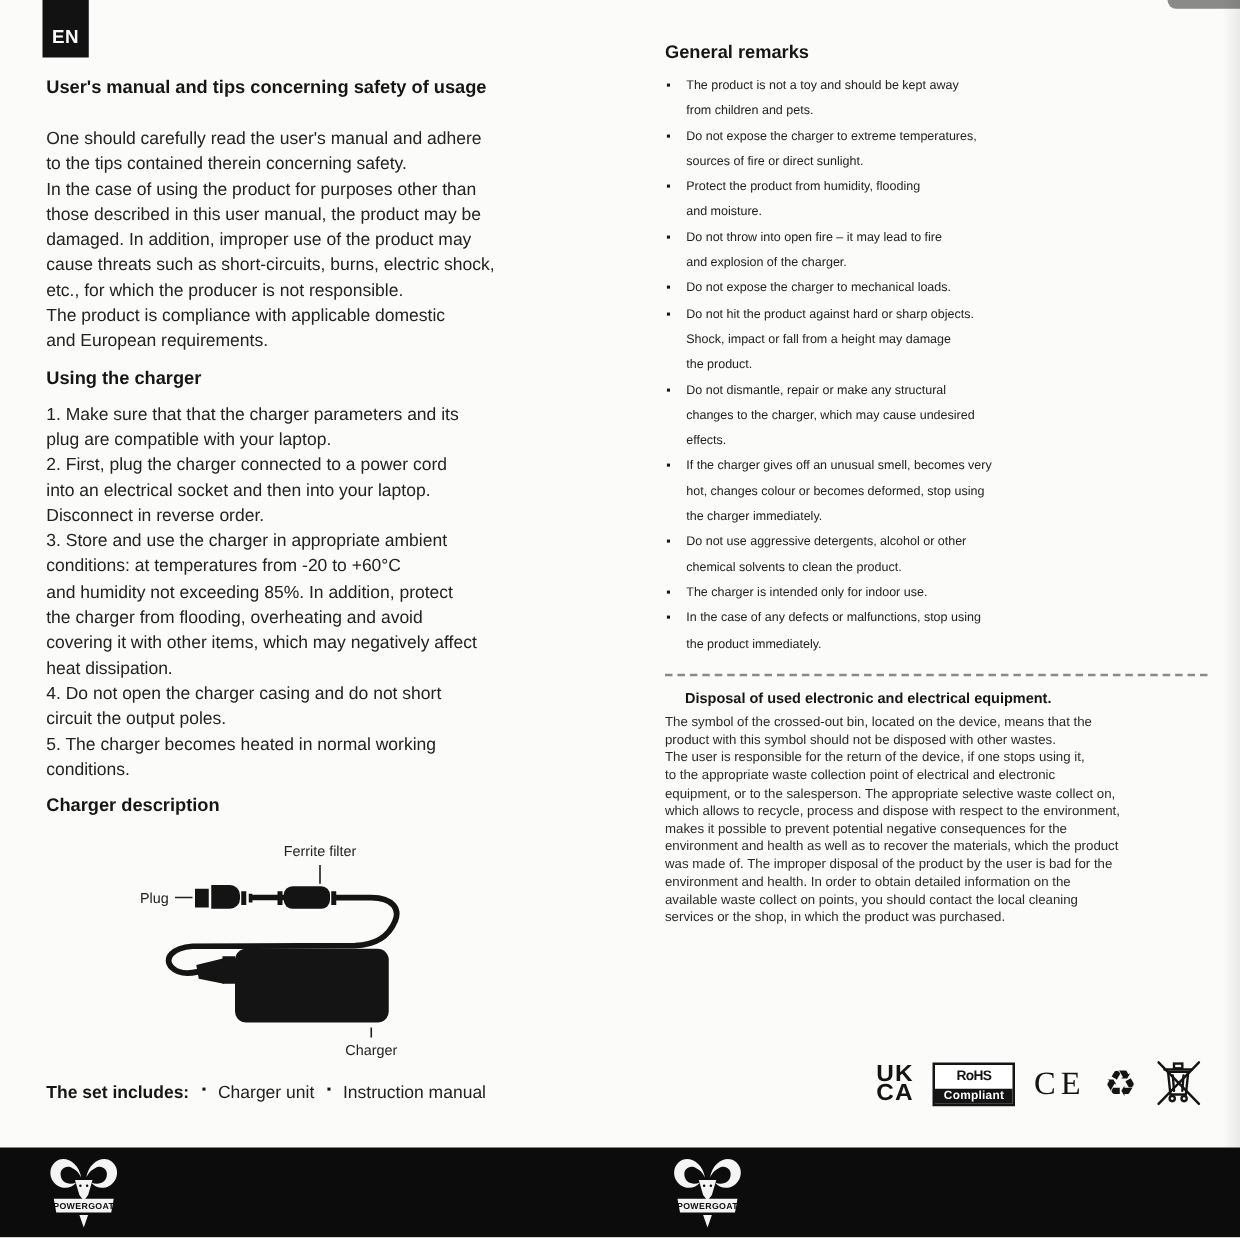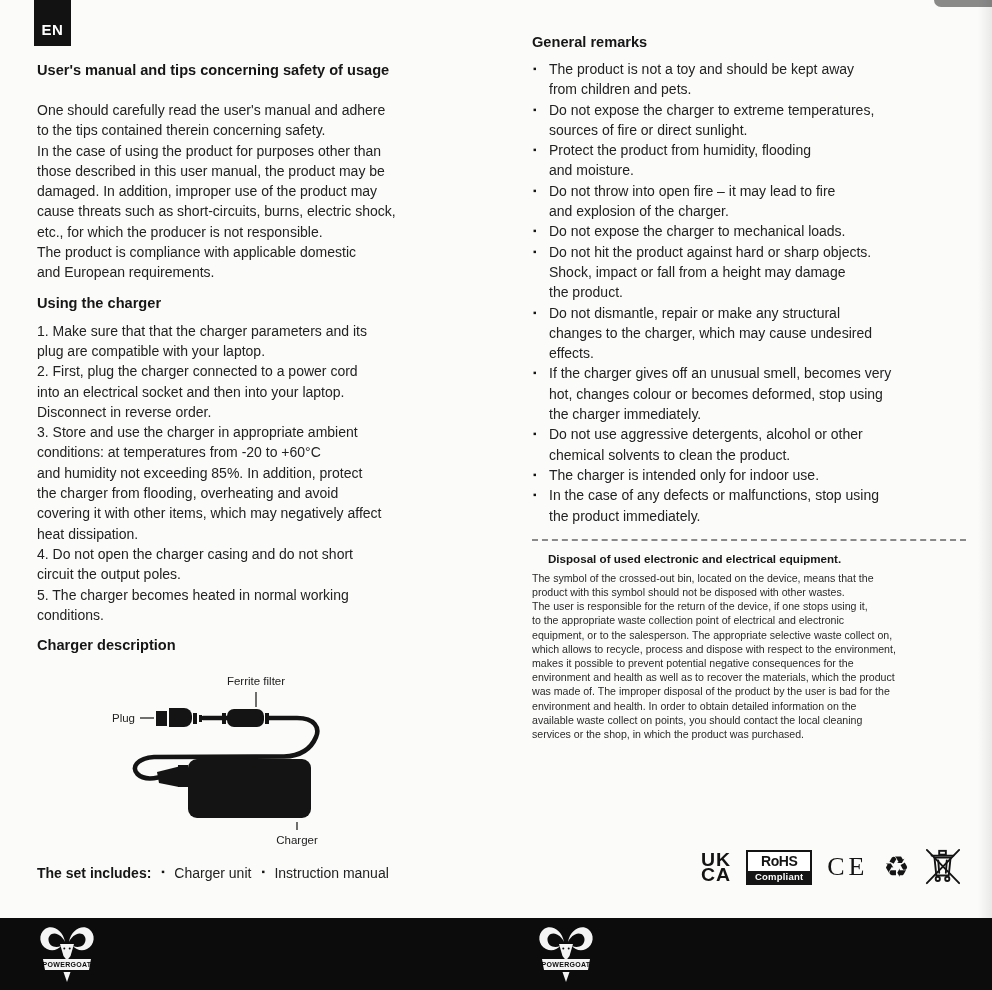--- a/index.html
+++ b/index.html
@@ -18,40 +18,40 @@
   .en-badge span{color:#fff;font-weight:700;font-size:15px;line-height:1;margin-bottom:9px;letter-spacing:.5px;}
 
   .col-left{position:absolute;left:37px;top:60px;width:468px;}
   .col-right{position:absolute;left:532px;top:32px;width:434px;}
 
   h2,h3{font-size:14.6px;font-weight:700;margin:0;line-height:20px;color:#161616;}
   .body{font-size:14px;line-height:20.3px;margin:0;white-space:pre-line;color:#222;}
   .mt6{margin-top:20px;} .mt8{margin-top:8px;} .mt10{margin-top:10px;}
 
   ul.remarks{margin:7px 0 0;padding:0;list-style:none;}
-  ul.remarks li{position:relative;padding-left:17px;font-size:14px;line-height:20.3px;white-space:pre-line;color:#222;}
+  ul.remarks li{position:relative;padding-left:17px;font-size:10px;line-height:20.3px;white-space:pre-line;color:#222;}
   ul.remarks li::before{content:"▪";position:absolute;left:1px;top:0;font-size:10px;line-height:20.3px;color:#161616;}
 
   .dashes{margin-top:13px;border-top:2px dashed #8a8a8a;height:0;width:100%;}
   h4.disposal{font-size:11.6px;font-weight:700;margin:10px 0 0;line-height:15px;color:#161616;padding-left:16px;}
   .small{font-size:10.6px;line-height:14.2px;margin:5px 0 0;white-space:pre-line;color:#2a2a2a;}
 
   .diagram{margin:10px 0 0 20px;width:410px;height:192px;}
   .diagram svg{display:block;}
   .dlabel{font-size:11.5px;fill:#222;font-family:"Liberation Sans","DejaVu Sans",sans-serif;}
 
   .set-includes{margin-top:8px;font-size:14px;color:#222;display:flex;align-items:baseline;gap:10px;}
   .set-includes .lbl{font-weight:700;color:#161616;}
   .inc-item{position:relative;padding-left:13px;}
   .inc-item::before{content:"▪";position:absolute;left:0;top:1px;font-size:10px;color:#161616;}
 
   .marks-row{position:absolute;left:701px;top:847px;display:flex;align-items:center;gap:15px;}
   .ukca{font-weight:800;font-size:19.5px;line-height:15.5px;letter-spacing:1px;color:#141414;transform:scaleY(.95);}
   .rohs{border:2.5px solid #141414;width:62px;text-align:center;background:#fff;}
-  .rohs-top{font-weight:800;font-size:14px;line-height:19px;color:#141414;letter-spacing:-.5px;}
+  .rohs-top{font-weight:800;font-size:11px;line-height:19px;color:#141414;letter-spacing:-.5px;}
   .rohs-bottom{background:#141414;color:#fff;font-size:9.5px;line-height:12px;font-weight:600;letter-spacing:.2px;}
   .ce{font-size:26px;font-weight:500;letter-spacing:4px;color:#141414;font-family:Liberation Serif, serif;}
   .recycle{font-size:29px;color:#141414;line-height:1;font-family:"DejaVu Sans",sans-serif;}
 
   .footer-bar{position:absolute;left:0;top:918px;width:992px;height:72px;background:#0c0c0c;}
   .goat{position:absolute;top:4px;width:60px;height:64px;}
   .goat.g1{left:37px;} .goat.g2{left:536px;}
 </style>
 </head>
 <body>

